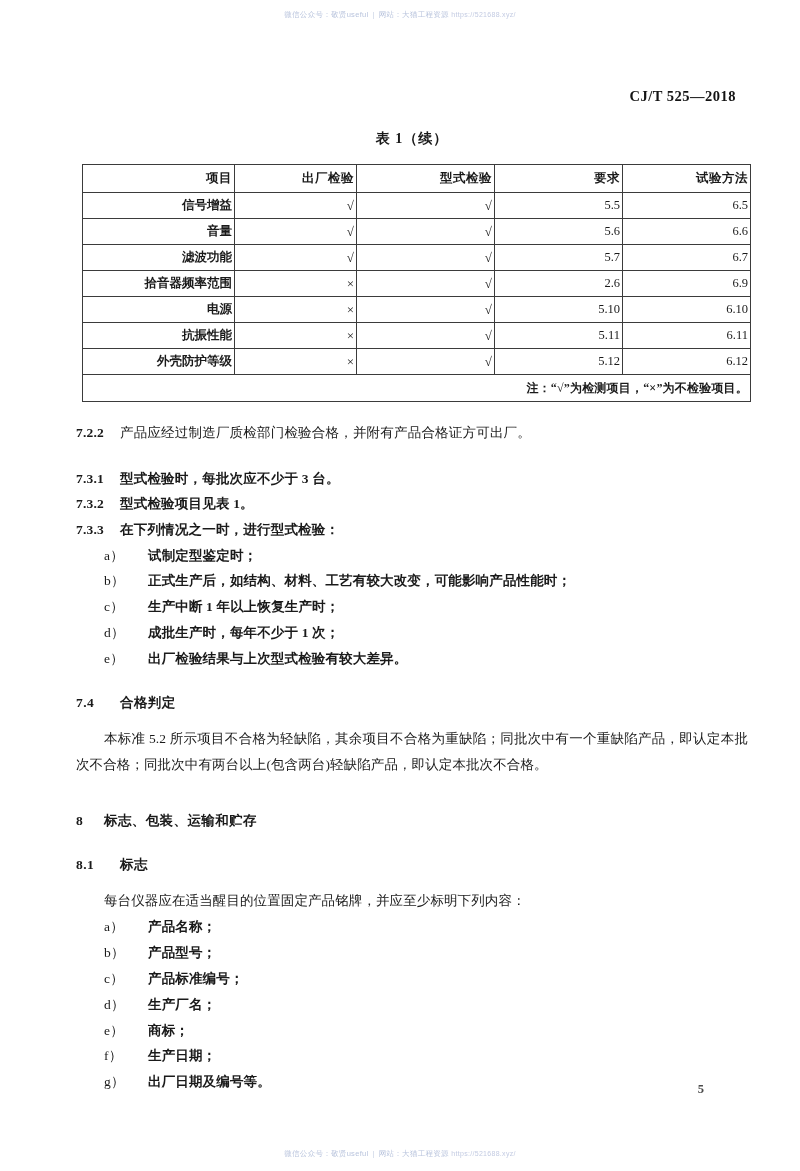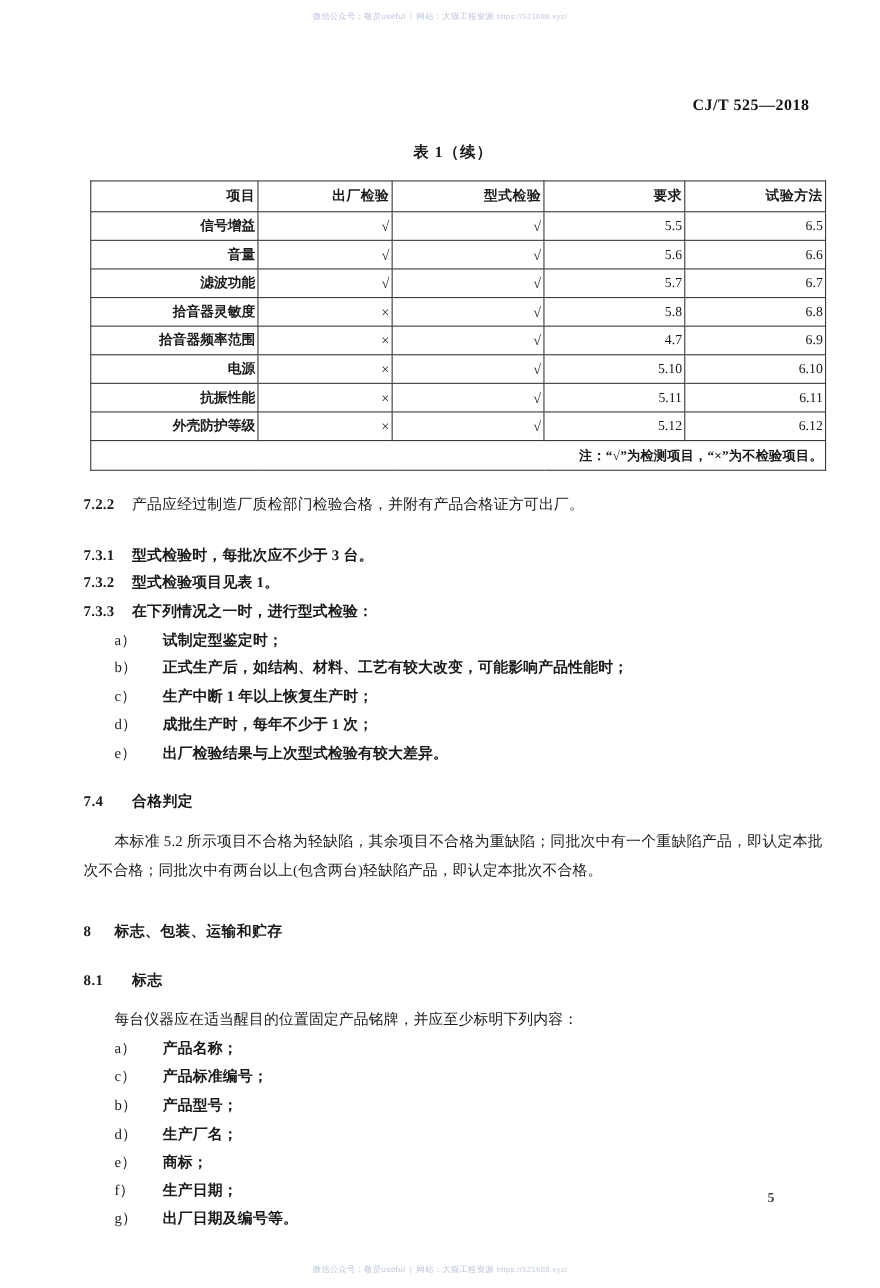--- a/index.html
+++ b/index.html
@@ -231,31 +231,24 @@
           <td class="num">6.6</td>
         </tr>
         <tr>
           <td>滤波功能</td>
           <td class="mark">√</td>
           <td class="mark">√</td>
           <td class="num">5.7</td>
           <td class="num">6.7</td>
         </tr>
         <tr>
-          <td>拾音器灵敏度</td>
-          <td class="mark">×</td>
-          <td class="mark">√</td>
-          <td class="num">5.8</td>
-          <td class="num">6.8</td>
-        </tr>
-        <tr>
           <td>拾音器频率范围</td>
           <td class="mark">×</td>
           <td class="mark">√</td>
-          <td class="num">4.7</td>
+          <td class="num">2.6</td>
           <td class="num">6.9</td>
         </tr>
         <tr>
           <td>电源</td>
           <td class="mark">×</td>
           <td class="mark">√</td>
           <td class="num">5.10</td>
           <td class="num">6.10</td>
         </tr>
         <tr>
@@ -330,22 +323,22 @@
     <p class="heading">
       <span class="hnum">8.1</span><span>标志</span>
     </p>
 
     <div class="gap-sm"></div>
 
     <p class="indent-para">每台仪器应在适当醒目的位置固定产品铭牌，并应至少标明下列内容：</p>
 
     <ul class="alpha">
       <li><span class="lbl">a）</span><span class="txt">产品名称；</span></li>
+      <li><span class="lbl">b）</span><span class="txt">产品型号；</span></li>
       <li><span class="lbl">c）</span><span class="txt">产品标准编号；</span></li>
-      <li><span class="lbl">b）</span><span class="txt">产品型号；</span></li>
       <li><span class="lbl">d）</span><span class="txt">生产厂名；</span></li>
       <li><span class="lbl">e）</span><span class="txt">商标；</span></li>
       <li><span class="lbl">f）</span><span class="txt">生产日期；</span></li>
       <li><span class="lbl">g）</span><span class="txt">出厂日期及编号等。</span></li>
     </ul>
 
   </div>
 
   <div class="page-number">5</div>
 

